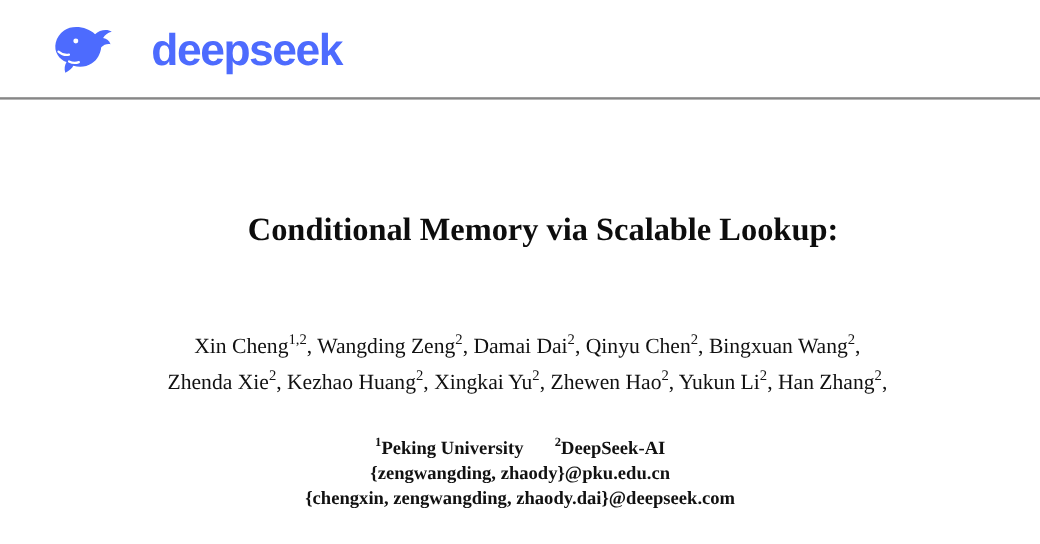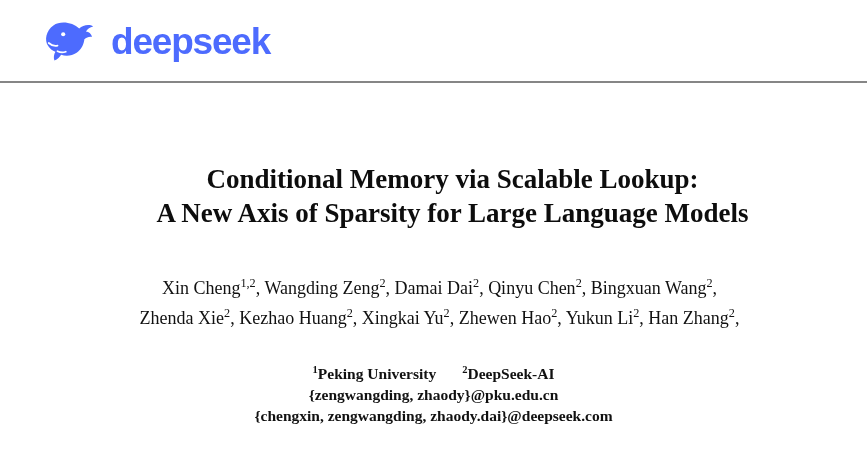--- a/index.html
+++ b/index.html
@@ -15,21 +15,21 @@
   }
 
   
   .logo {
     position: absolute;
     left: 42px;
     top: 16px;
     height: 54px;
     display: flex;
     align-items: center;
-    gap: 7px;
+    gap: 22px;
   }
   .logo svg { display: block; }
   .wordmark {
     font-family: "Liberation Sans", sans-serif;
     font-weight: 700;
     font-size: 37px;
     letter-spacing: -1.2px;
     line-height: 1;
     position: relative;
     top: -2px;
@@ -42,21 +42,21 @@
     top: 81px;
     width: 867px;
     height: 2px;
     background: #868686;
   }
 
   
   .title {
     position: absolute;
     left: 0;
-    top: 162px;
+    top: 174px;
     width: 867px;
     text-align: center;
     font-weight: 700;
     font-size: 27px;
     line-height: 34px;
     color: #0d0d0d;
     padding-left: 38px;
   }
 
   
@@ -108,21 +108,20 @@
         <path d="M30,60 Q38,64 46,61" stroke="#ffffff" stroke-width="3.5" fill="none" stroke-linecap="round"></path>
       </svg>
     </span>
     <span class="wordmark" style="color: rgb(77, 107, 254);">deepseek</span>
   </div>
 
   <div class="divider"></div>
 
   <div class="title">
     <div>Conditional Memory via Scalable Lookup:</div>
-    <div>A New Axis of Sparsity for Large Language Models</div>
   </div>
 
   <div class="authors">
       <div><span>Xin Cheng<sup>1,2</sup></span>, <span>Wangding Zeng<sup>2</sup></span>, <span>Damai Dai<sup>2</sup></span>, <span>Qinyu Chen<sup>2</sup></span>, <span>Bingxuan Wang<sup>2</sup></span>,</div>
       <div><span>Zhenda Xie<sup>2</sup></span>, <span>Kezhao Huang<sup>2</sup></span>, <span>Xingkai Yu<sup>2</sup></span>, <span>Zhewen Hao<sup>2</sup></span>, <span>Yukun Li<sup>2</sup></span>, <span>Han Zhang<sup>2</sup></span>,</div>
     </div>
 
   <div class="footer-block">
     <div class="affiliations"><span class="affiliation-item"><sup>1</sup>Peking University</span><span class="affiliation-item"><sup>2</sup>DeepSeek-AI</span></div>
     <div>

